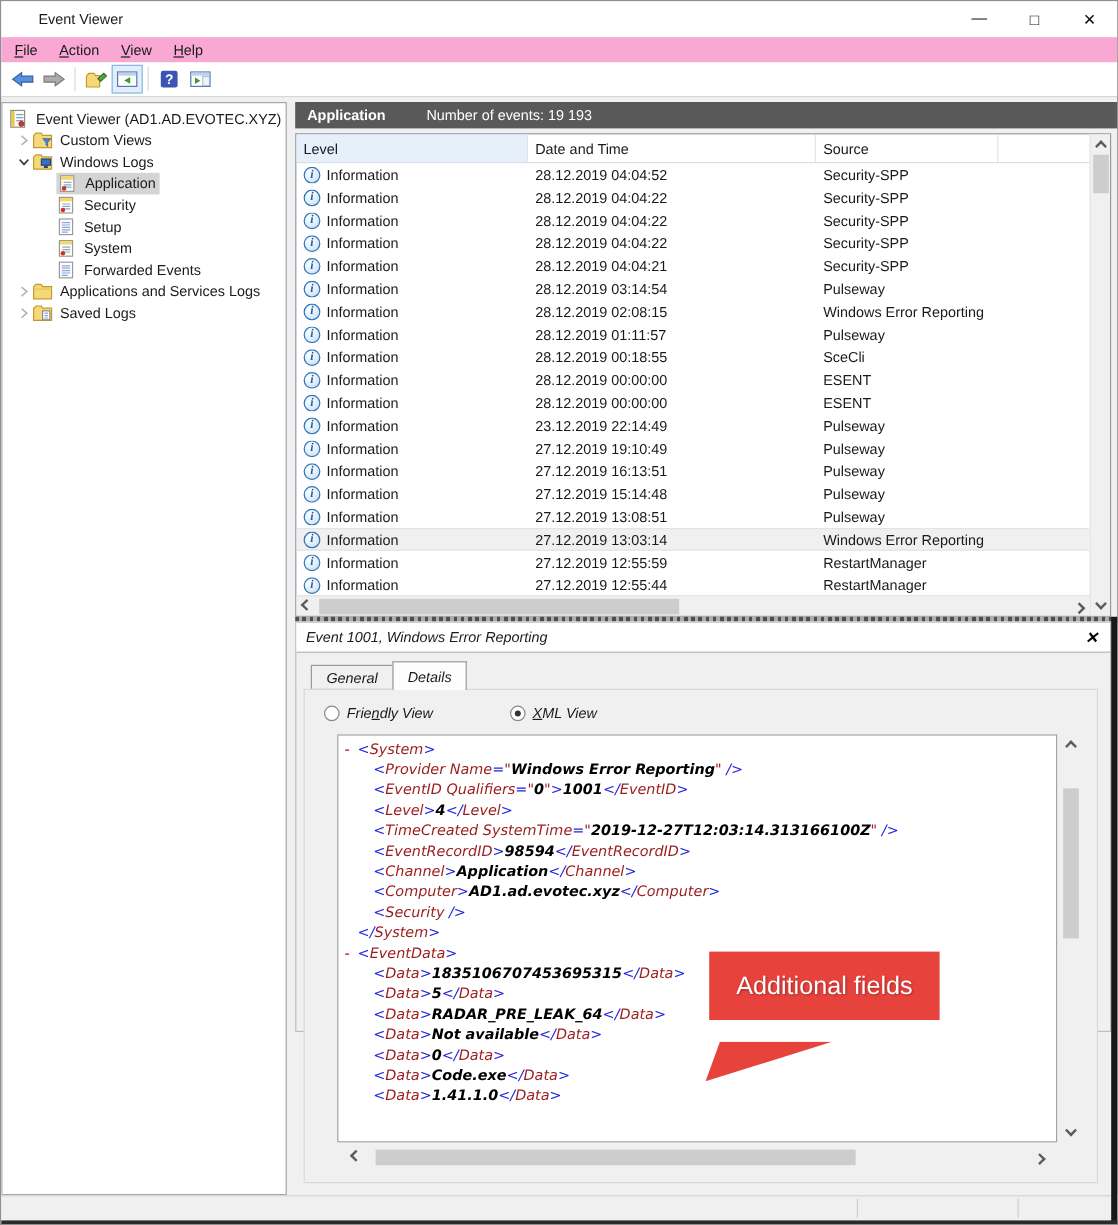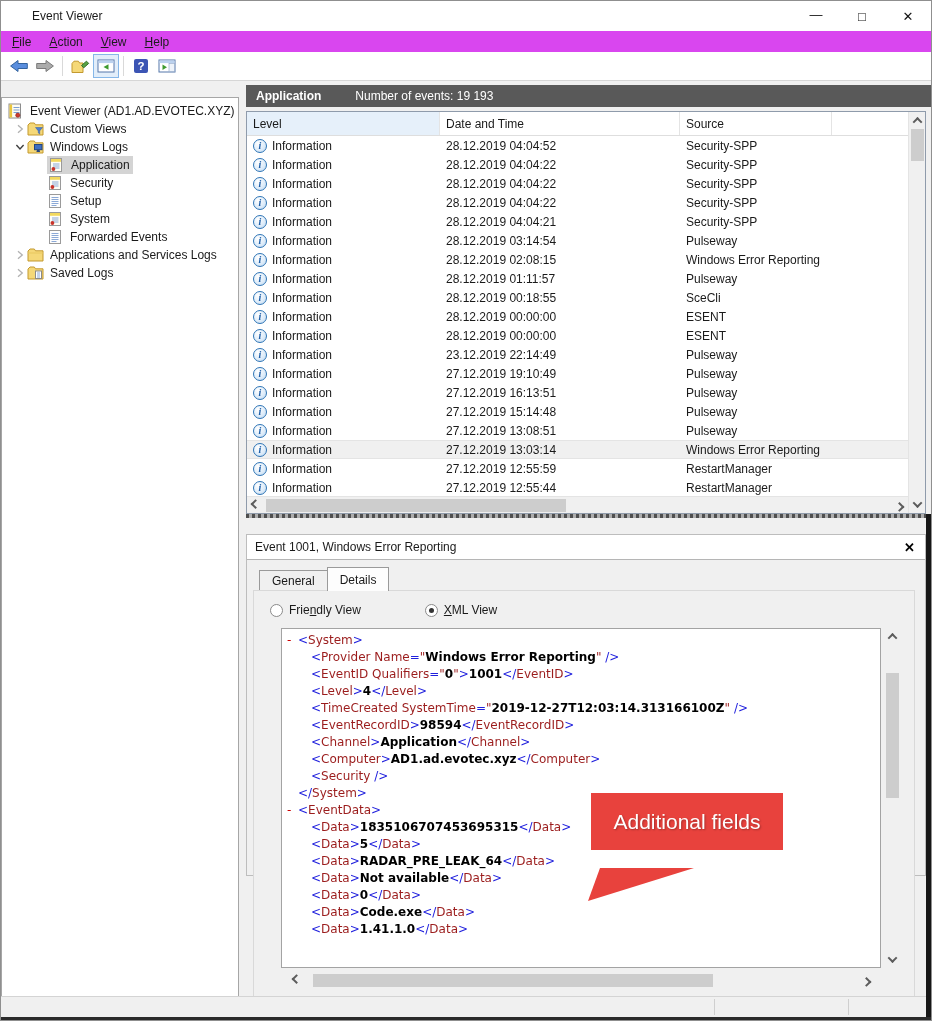--- a/index.html
+++ b/index.html
@@ -11,35 +11,35 @@
   #titlebar { position:absolute; top:0; left:0; width:100%; height:30px; background:#fff;
               display:flex; align-items:center; }
   #titlebar .appicon { margin-left:8px; width:16px; height:16px; }
   #titlebar .title { margin-left:7px; font-size:12px; }
   #caption-buttons { margin-left:auto; display:flex; height:100%; }
   .cap-btn { width:46px; height:100%; display:flex; align-items:center; justify-content:center;
              font-size:13px; color:#111; }
   .cap-btn.min span { position:relative; top:-2px; }
 
   
-  #menubar { position:absolute; top:30px; left:0; width:100%; height:21px; background:#d946ef;
+  #menubar { position:absolute; top:30px; left:0; width:100%; height:21px; background:#f9a8d4;
              display:flex; align-items:center; padding-left:2px;text-align:right; }
   .menu-item { padding:2px 9px; }
   .menu-item u { text-decoration:underline; }
 
   
   #toolbar { position:absolute; top:51px; left:0; width:100%; height:29px; background:#fff;
              border-bottom:1px solid #d6d6d6; display:flex; align-items:center; padding-left:5px; }
   .tb-btn { width:26px; height:24px; display:flex; align-items:center; justify-content:center;
             border:1px solid transparent; }
   .tb-btn.active { background:#e2eefa; border:1px solid #86b7e8; }
   .tb-sep { width:1px; height:20px; background:#d9d9d9; margin:0 4px; }
 
   
-  #sidebar { position:absolute; top:96px; left:0; width:238px; height:911px; background:#fff;
+  #sidebar { position:absolute; top:84px; left:0; width:238px; height:911px; background:#fff;
              border:1px solid #a6a6a6; padding-top:4px; overflow:hidden; }
   .tree-row { height:18px; display:flex; align-items:center; white-space:nowrap; }
   .tree-chev { width:14px; display:inline-flex; justify-content:center; flex:none; }
   .tree-ico { width:17px; height:16px; flex:none; margin-right:4px; display:inline-flex; }
   .tree-label { padding:0 2px; }
   .tree-sel { display:inline-flex; align-items:center; background:#d4d4d4; padding:1px 1px; }
   .tree-sel .tree-label { background:transparent; }
 
   
   #main-header { position:absolute; top:84px; left:245px; width:687px; height:22px; background:#595959;
@@ -82,22 +82,22 @@
   .sb-thumb-v { width:13px; background:#cdcdcd; }
   .sb-thumb-h { height:13px; background:#cdcdcd; }
   .sb-track-v { flex:1; display:flex; flex-direction:column; align-items:center; width:100%; }
   .sb-track-h { flex:1; display:flex; align-items:center; height:100%; }
 
   
   #splitter { position:absolute; top:513px; left:245px; width:687px; height:4px;
               background:repeating-linear-gradient(90deg,#4f4f4f 0 3px,#adadad 3px 6px); }
 
   
-  #preview { position:absolute; top:533px; left:245px; width:680px; height:342px; background:#f0f0f0;
-             border:1px solid #bdbdbd; }
+  #preview { position:absolute; top:517px; left:245px; width:680px; height:342px; background:#f0f0f0;
+             border:1px solid #bdbdbd;font-style:italic; }
   #pv-header { height:25px; background:#fff; border-bottom:1px solid #b5b5b5; display:flex;
                align-items:center; padding:0 10px 0 8px; }
   #pv-close { margin-left:auto; font-weight:bold; font-size:13px; color:#000; }
   #tabs { position:absolute; top:32px; left:12px; display:flex; align-items:flex-end; height:24px; }
   .tab { padding:3px 12px 4px; border:1px solid #9a9a9a; background:#f0f0f0; height:21px; }
   .tab.active { background:#fdfdfd; height:24px; border-bottom:none; position:relative; z-index:3;
                 margin-left:-1px; padding-top:5px; }
   #tab-card { position:absolute; top:55px; left:6px; width:662px; height:412px;
               border:1px solid #d9d9d9; background:#f0f0f0; }
   #radio-row { position:absolute; top:12px; left:16px; display:flex; gap:64px; }

